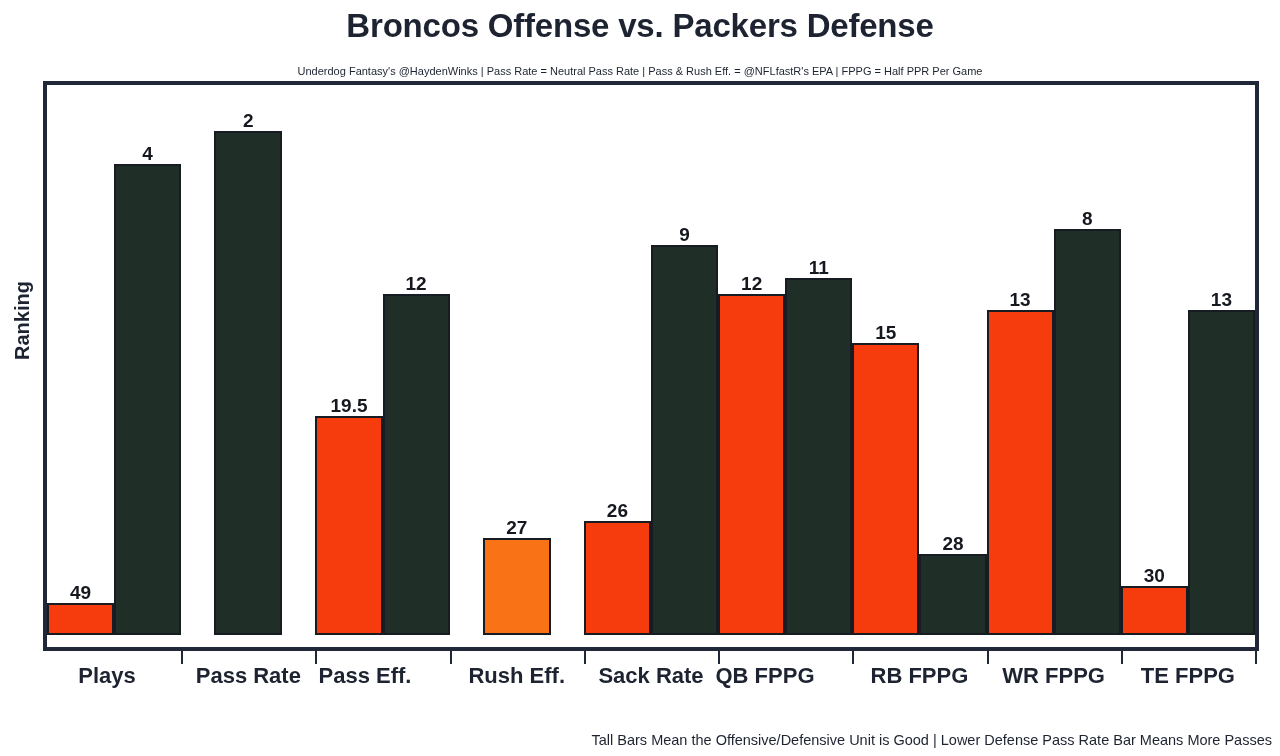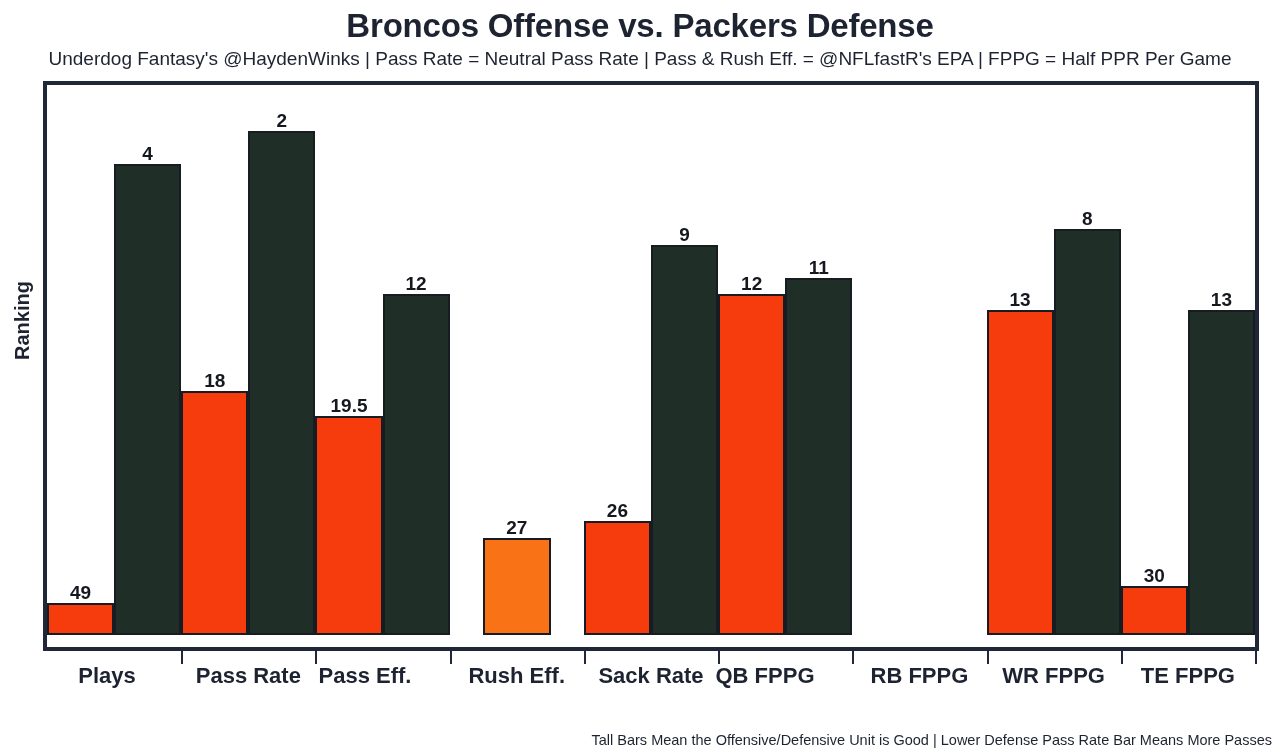--- a/index.html
+++ b/index.html
@@ -23,24 +23,24 @@
     font-weight: bold;
     letter-spacing: -0.2px;
     color: #1d2330;
     margin: 0;
     padding-top: 5px;
     line-height: 42px;
     white-space: nowrap;
   }
   #chart-subtitle {
     text-align: center;
-    font-size: 19px;
+    font-size: 11px;
     font-weight: normal;
     color: #1d2330;
-    margin: 0;
+    margin: 12px;
     padding-top: 3px;
     line-height: 18px;
     white-space: nowrap;
   }
 
   
   #y-axis-label {
     position: absolute;
     left: 2px;
     top: 0;
@@ -183,25 +183,20 @@
           <div class="bar-wrap" style="width: 68px;">
             <div class="bar defense" style="height: 471.25px; background: rgb(32, 46, 40);">
               <div class="bar-value">4</div>
             </div>
           </div>
         </div>
       </div>
       <div class="bar-group" style="left: 134.222px; width: 134.222px;">
         <div class="bar-pair" style="padding-bottom: 12px;">
           <div class="bar-wrap" style="width: 68px;">
-            <div class="bar offense" style="height: 243.75px; background: rgb(246, 60, 13);">
-              <div class="bar-value">18</div>
-            </div>
-          </div>
-          <div class="bar-wrap" style="width: 68px;">
             <div class="bar defense" style="height: 503.75px; background: rgb(32, 46, 40);">
               <div class="bar-value">2</div>
             </div>
           </div>
         </div>
       </div>
       <div class="bar-group" style="left: 268.444px; width: 134.222px;">
         <div class="bar-pair" style="padding-bottom: 12px;">
           <div class="bar-wrap" style="width: 68px;">
             <div class="bar offense" style="height: 219.375px; background: rgb(246, 60, 13);">
@@ -241,20 +236,34 @@
       <div class="bar-group" style="left: 671.111px; width: 134.222px;">
         <div class="bar-pair" style="padding-bottom: 12px;">
           <div class="bar-wrap" style="width: 68px;">
             <div class="bar offense" style="height: 341.25px; background: rgb(246, 60, 13);">
               <div class="bar-value">12</div>
             </div>
           </div>
           <div class="bar-wrap" style="width: 68px;">
             <div class="bar defense" style="height: 357.5px; background: rgb(32, 46, 40);">
               <div class="bar-value">11</div>
+            </div>
+          </div>
+        </div>
+      </div>
+      <div class="bar-group" style="left: 805.333px; width: 134.222px;">
+        <div class="bar-pair" style="padding-bottom: 12px;">
+          <div class="bar-wrap" style="width: 68px;">
+            <div class="bar offense" style="height: 292.5px; background: rgb(246, 60, 13);">
+              <div class="bar-value">15</div>
+            </div>
+          </div>
+          <div class="bar-wrap" style="width: 68px;">
+            <div class="bar defense" style="height: 81.25px; background: rgb(32, 46, 40);">
+              <div class="bar-value">28</div>
             </div>
           </div>
         </div>
       </div>
       <div class="bar-group" style="left: 939.556px; width: 134.222px;">
         <div class="bar-pair" style="padding-bottom: 12px;">
           <div class="bar-wrap" style="width: 68px;">
             <div class="bar offense" style="height: 325px; background: rgb(246, 60, 13);">
               <div class="bar-value">13</div>
             </div>

